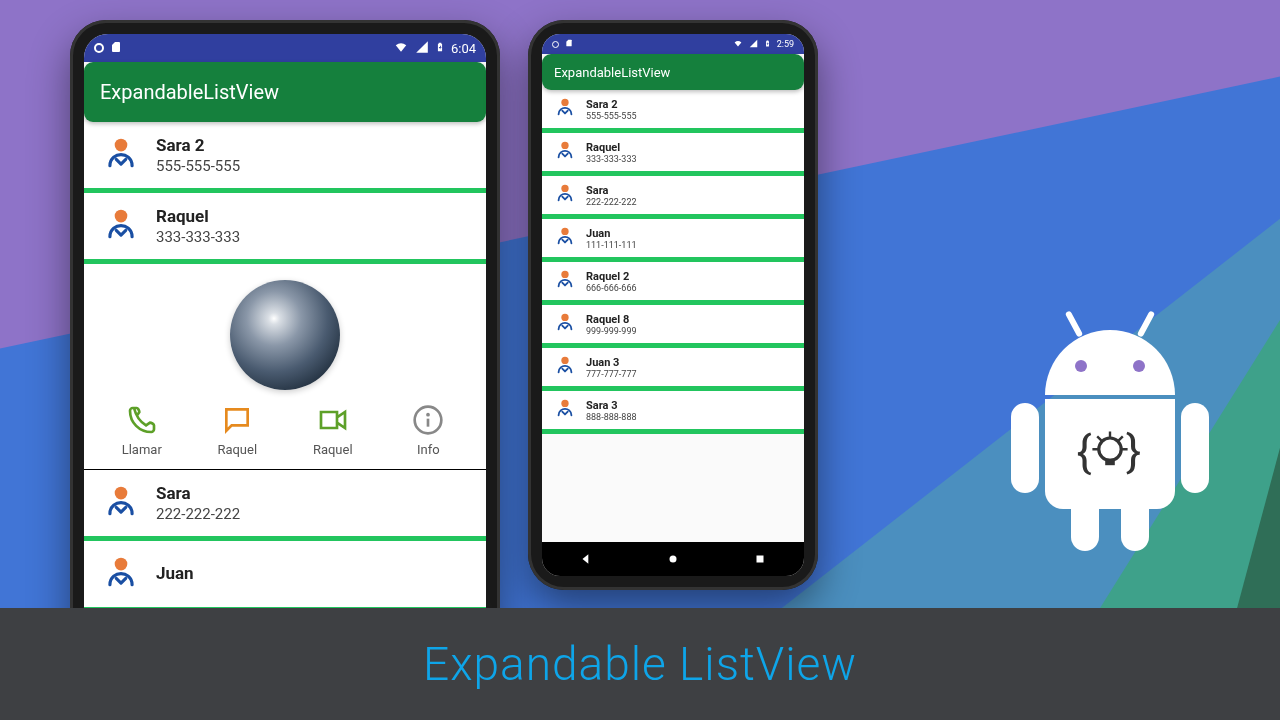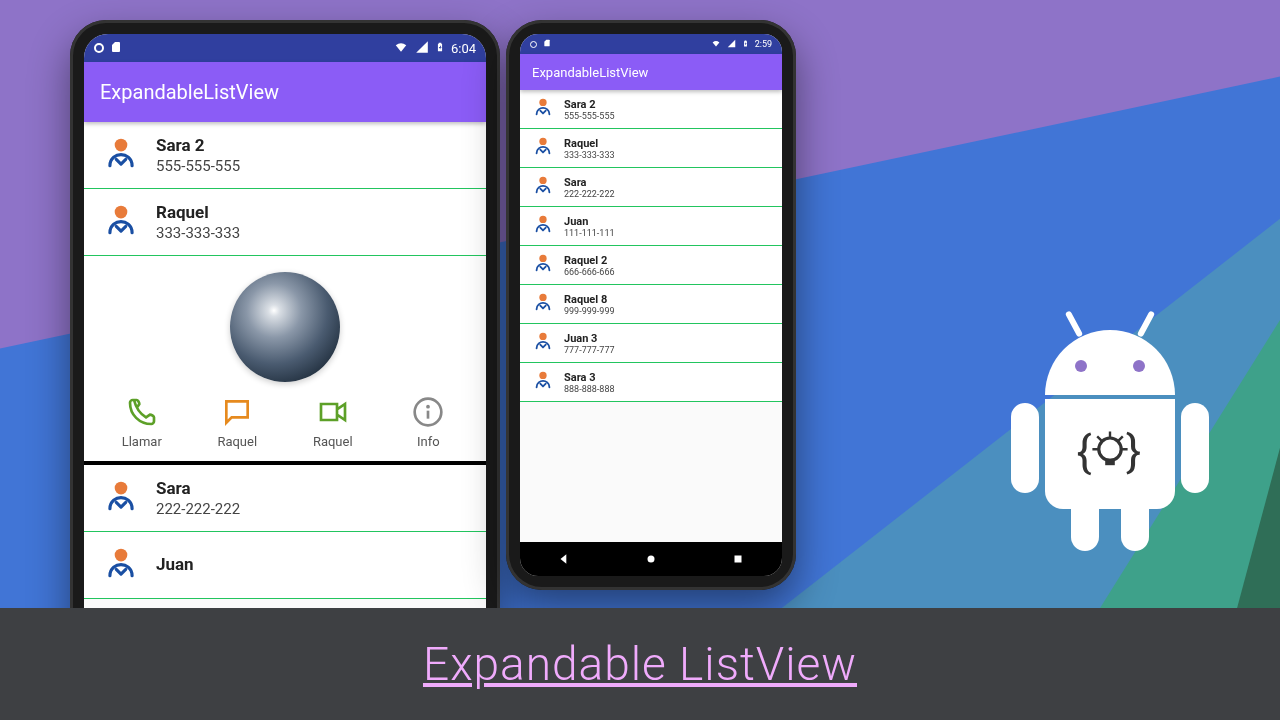--- a/index.html
+++ b/index.html
@@ -10,74 +10,74 @@
 .wedge { position:absolute; transform-origin:top right; }
 .w1 { background:#2f6e57; width:2000px; height:2000px; top:0; right:0; transform:rotate(0deg); }
 .w2 { background:#3ea18a; width:2000px; height:2000px; top:0; right:-120px; transform:rotate(15deg); }
 .w3 { background:#4b8fbf; width:2000px; height:2000px; top:0; right:-200px; transform:rotate(32deg); }
 .w4 { background:#4175d6; width:2000px; height:2000px; top:0; right:-280px; transform:rotate(52deg); }
 .w5 { background:#8e73c8; width:2000px; height:2000px; top:0; right:-360px; transform:rotate(78deg); }
 .bg::after { content:""; position:absolute; inset:0; pointer-events:none; }
 
 
 .banner { position:absolute; left:0; right:0; bottom:0; height:112px; background:#3e4043; z-index:4; display:flex; align-items:center; justify-content:center; }
-.banner span { color:#f0abfc; font-size:46px; font-weight:300; letter-spacing:1px;text-decoration:underline; }
+.banner span { color:#0ea5e9; font-size:46px; font-weight:300; letter-spacing:1px; }
 
 
 .robot { position:absolute; right:60px; top:330px; width:220px; height:260px; z-index:3; color:#fff; }
 .robot .head { width:130px; height:65px; background:#fff; border-radius:65px 65px 0 0; margin:0 auto; position:relative; }
 .robot .ant { position:absolute; width:6px; height:28px; background:#fff; border-radius:3px; top:-20px; }
 .robot .ant.l { left:26px; transform:rotate(-28deg); }
 .robot .ant.r { right:26px; transform:rotate(28deg); }
 .robot .eye { position:absolute; width:12px; height:12px; background:#8e73c8; border-radius:50%; top:30px; }
 .robot .eye.l { left:30px; } .robot .eye.r { right:30px; }
 .robot .body { width:130px; height:110px; background:#fff; border-radius:0 0 18px 18px; margin:4px auto 0; position:relative; display:flex; align-items:center; justify-content:center; }
 .robot .arm { position:absolute; width:28px; height:90px; background:#fff; border-radius:14px; top:4px; }
 .robot .arm.l { left:-34px; } .robot .arm.r { right:-34px; }
 .robot .leg { position:absolute; width:28px; height:42px; background:#fff; border-radius:0 0 14px 14px; bottom:-42px; }
 .robot .leg.l { left:26px; } .robot .leg.r { right:26px; }
 .robot .body svg { width:80px; height:80px; }
 
 
 .phone { position:absolute; background:#1a1a1a; border-radius:36px; box-shadow:0 18px 40px rgba(0,0,0,.45), inset 0 0 0 3px #333; z-index:2; padding:14px; }
 .phone.big { left:70px; top:20px; width:430px; height:700px; }
-.phone.small { left:506px; top:20px; width:290px; height:570px; }
+.phone.small { left:528px; top:20px; width:290px; height:570px; }
 .screen { width:100%; height:100%; background:#fafafa; border-radius:24px; overflow:hidden; display:flex; flex-direction:column; }
 .phone.small .screen { border-radius:18px; }
 
 
 .status { background:#303f9f; color:#fff; display:flex; align-items:center; padding:0 10px; font-size:13px; gap:6px; }
 .phone.big .status { height:28px;justify-content:center; }
 .phone.small .status { height:20px; font-size:9px; }
 .status .sp { flex:1; }
 .status .dot { width:10px; height:10px; border-radius:50%; border:2px solid #fff; }
 .phone.small .status .dot { width:7px; height:7px; border-width:1.5px; }
 
 
-.appbar { background:#8b5cf6; color:#fff; display:flex; align-items:center; padding:0 16px; box-shadow:0 2px 4px rgba(0,0,0,.25); position:relative; z-index:1; }
+.appbar { background:#15803d; color:#fff; display:flex; align-items:center; padding:0 16px; box-shadow:0 2px 4px rgba(0,0,0,.25); position:relative; z-index:1;border-radius:9px; }
 .phone.big .appbar { height:60px; font-size:20px; }
 .phone.small .appbar { height:36px; font-size:13px; padding:0 12px; }
 
 
 .list { flex:1; overflow:hidden; }
-.row { display:flex; align-items:center; border-bottom:1px solid #22c55e; background:#fff; }
+.row { display:flex; align-items:center; border-bottom:5px solid #22c55e; background:#fff; }
 .phone.big .row { padding:12px 18px; gap:16px; }
 .phone.small .row { padding:6px 12px; gap:10px; }
 .pic { flex-shrink:0; }
 .phone.big .pic svg { width:38px; height:38px; }
 .phone.small .pic svg { width:22px; height:22px; }
 .txt .name { font-weight:700; color:#222; }
 .txt .num { color:#444; }
 .phone.big .txt .name { font-size:17px; }
 .phone.big .txt .num { font-size:15px; margin-top:2px; }
 .phone.small .txt .name { font-size:11px; }
 .phone.small .txt .num { font-size:9px; }
 
 
-.expanded { background:#fff; padding:16px 10px 12px; border-bottom:4px solid #000000; }
+.expanded { background:#fff; padding:16px 10px 12px; border-bottom:1px solid #000000; }
 .avatar { width:110px; height:110px; border-radius:50%; margin:0 auto 14px; background:radial-gradient(circle at 40% 35%, #fff 0%, #d9dee4 6%, #8a97a8 28%, #4a5b70 55%, #22303f 80%); box-shadow:0 2px 6px rgba(0,0,0,.2); }
 .actions { display:flex; justify-content:space-around; }
 .act { display:flex; flex-direction:column; align-items:center; gap:6px; font-size:13px; color:#555; width:80px; }
 .act svg { width:32px; height:32px; }
 
 
 .nav { height:34px; background:#000; display:flex; align-items:center; justify-content:space-around; color:#fff; }
 .nav div { width:18px; height:18px; display:flex; align-items:center; justify-content:center; }
 </style>
 </head>

